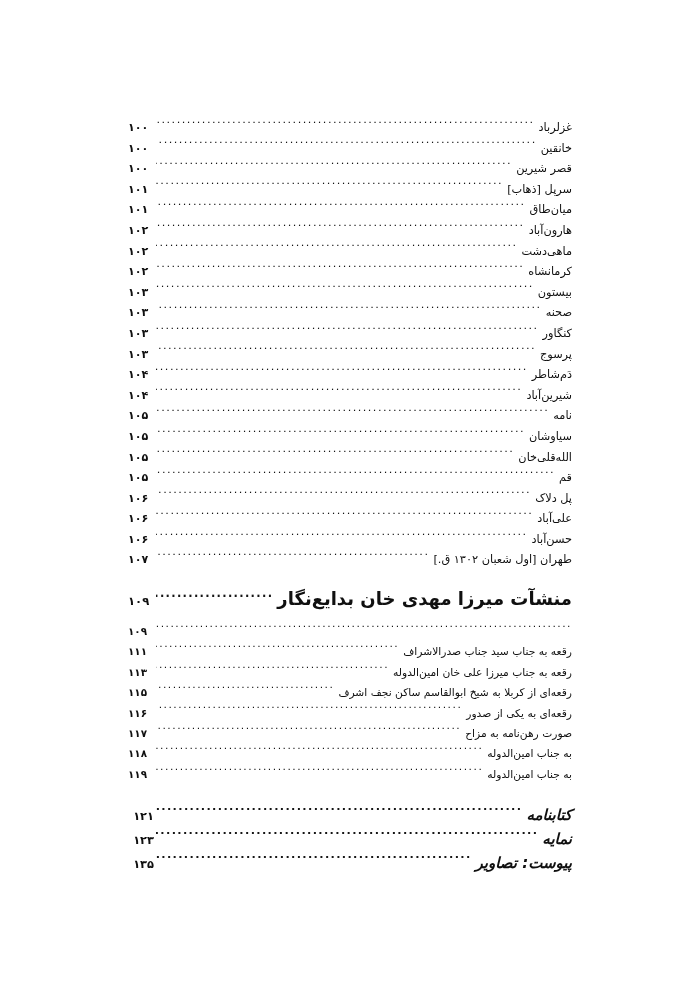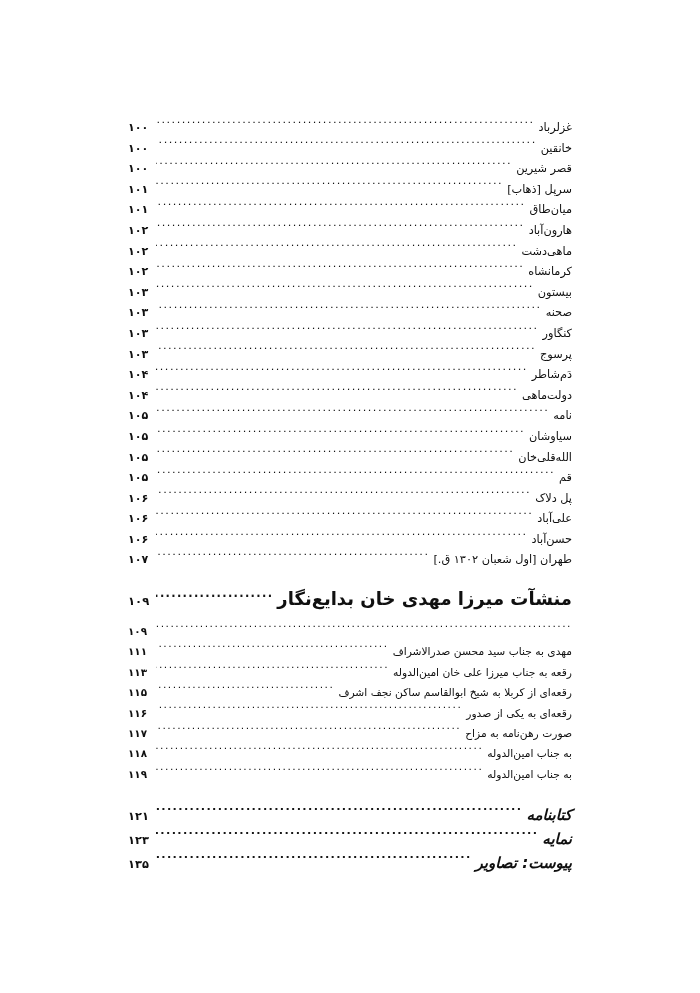--- a/index.html
+++ b/index.html
@@ -96,21 +96,21 @@
   .level-heading .toc-page { font-size: 11.6px; font-weight: bold; }
   .level-heading .toc-dots::after { letter-spacing: 1.3px; font-size: 11.5px; }
 
   .level-major {
     font-weight: bold;
     font-size: 12.4px;
     line-height: 24px;
     height: 24px;
   }
   .level-major .toc-title { font-size: 15px; font-weight: bold; font-style: italic; }
-  .level-major .toc-page { font-size: 11.4px; font-weight: bold; }
+  .level-major .toc-page { font-size: 11.4px; font-weight: bold; text-align: right; }
   .level-major .toc-dots::after { letter-spacing: 1.35px; font-size: 11.3px; }
 
   
   .gap-before { margin-top: 17px; }
   .gap-after  { margin-bottom: 11px; }
   .gap-major-top { margin-top: 19px; }
 </style>
 </head>
 <body>
 
@@ -175,21 +175,21 @@
         <span class="toc-title">پرسوج</span>
         <span class="toc-dots"></span>
         <span class="toc-page">۱۰۳</span>
       </div>
       <div class="toc-row level-item">
         <span class="toc-title">دَم‌شاطر</span>
         <span class="toc-dots"></span>
         <span class="toc-page">۱۰۴</span>
       </div>
       <div class="toc-row level-item">
-        <span class="toc-title">دولت‌ماهی</span>
+        <span class="toc-title">شیرین‌آباد</span>
         <span class="toc-dots"></span>
         <span class="toc-page">۱۰۴</span>
       </div>
       <div class="toc-row level-item">
         <span class="toc-title">نامه</span>
         <span class="toc-dots"></span>
         <span class="toc-page">۱۰۵</span>
       </div>
       <div class="toc-row level-item">
         <span class="toc-title">سیاوشان</span>
@@ -229,21 +229,21 @@
       <div class="toc-row level-heading gap-before gap-after">
         <span class="toc-title">منشآت میرزا مهدی خان بدایع‌نگار</span>
         <span class="toc-dots"></span>
         <span class="toc-page">۱۰۹</span>
       </div>
       <div class="toc-row level-sub">
         <span class="toc-dots"></span>
         <span class="toc-page">۱۰۹</span>
       </div>
       <div class="toc-row level-sub">
-        <span class="toc-title">مهدی به جناب سید محسن صدرالاشراف</span>
+        <span class="toc-title">رقعه به جناب سید جناب صدرالاشراف</span>
         <span class="toc-dots"></span>
         <span class="toc-page">۱۱۱</span>
       </div>
       <div class="toc-row level-sub">
         <span class="toc-title">رقعه به جناب میرزا علی خان امین‌الدوله</span>
         <span class="toc-dots"></span>
         <span class="toc-page">۱۱۳</span>
       </div>
       <div class="toc-row level-sub">
         <span class="toc-title">رقعه‌ای از کربلا به شیخ ابوالقاسم ساکن نجف اشرف</span>

